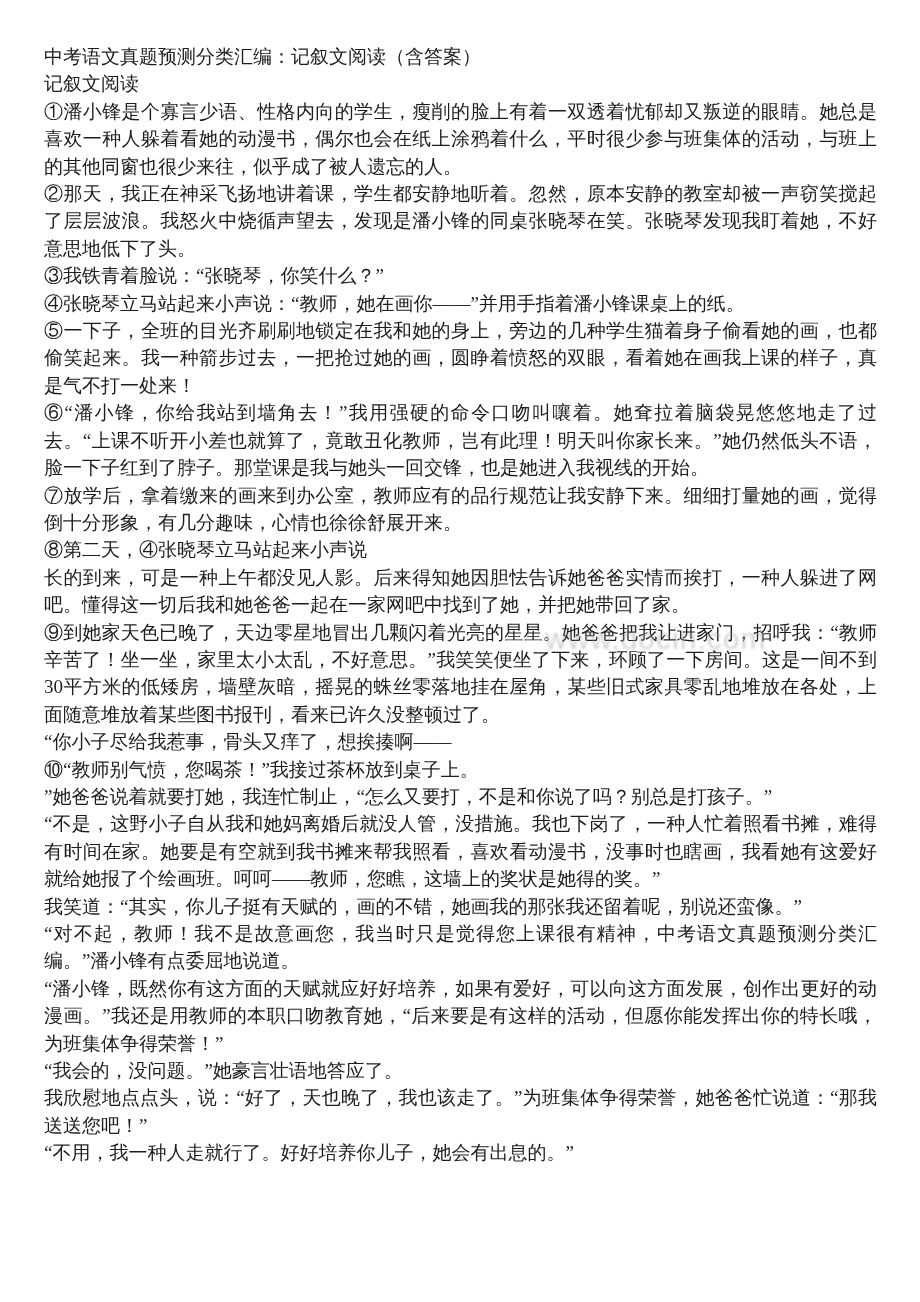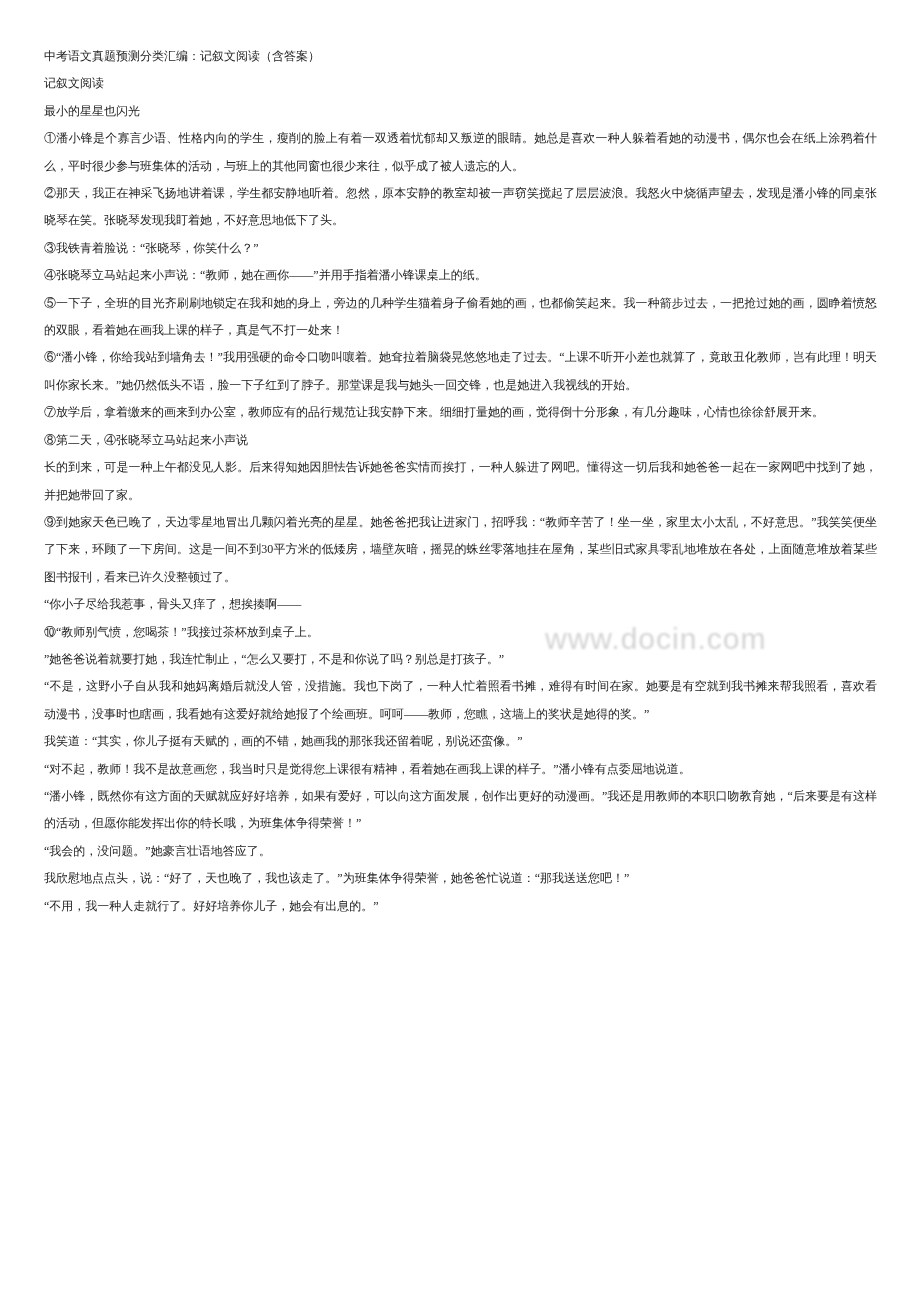--- a/index.html
+++ b/index.html
@@ -13,21 +13,21 @@
     color: #1c1c1c;
     font-family: "Liberation Serif", "DejaVu Serif", serif;
     position: relative;
     overflow: hidden;
   }
   .doc {
     position: absolute;
     left: 44px;
     top: 43px;
     width: 833px;
-    font-size: 12px;
+    font-size: 19px;
     line-height: 27.4px;
     text-align: justify;
     word-break: break-all;
   }
   .doc p {
     margin: 0;
     padding: 0;
   }
   .watermark {
     position: absolute;
@@ -42,36 +42,35 @@
     pointer-events: none;
     white-space: nowrap;
   }
 </style>
 </head>
 <body>
 
 <div class="doc">
   <p>中考语文真题预测分类汇编：记叙文阅读（含答案）</p>
   <p>记叙文阅读</p>
-  <p>最小的星星也闪光</p>
   <p>①潘小锋是个寡言少语、性格内向的学生，瘦削的脸上有着一双透着忧郁却又叛逆的眼睛。她总是喜欢一种人躲着看她的动漫书，偶尔也会在纸上涂鸦着什么，平时很少参与班集体的活动，与班上的其他同窗也很少来往，似乎成了被人遗忘的人。</p>
   <p>②那天，我正在神采飞扬地讲着课，学生都安静地听着。忽然，原本安静的教室却被一声窃笑搅起了层层波浪。我怒火中烧循声望去，发现是潘小锋的同桌张晓琴在笑。张晓琴发现我盯着她，不好意思地低下了头。</p>
   <p>③我铁青着脸说：“张晓琴，你笑什么？”</p>
   <p>④张晓琴立马站起来小声说：“教师，她在画你——”并用手指着潘小锋课桌上的纸。</p>
   <p>⑤一下子，全班的目光齐刷刷地锁定在我和她的身上，旁边的几种学生猫着身子偷看她的画，也都偷笑起来。我一种箭步过去，一把抢过她的画，圆睁着愤怒的双眼，看着她在画我上课的样子，真是气不打一处来！</p>
   <p>⑥“潘小锋，你给我站到墙角去！”我用强硬的命令口吻叫嚷着。她耷拉着脑袋晃悠悠地走了过去。“上课不听开小差也就算了，竟敢丑化教师，岂有此理！明天叫你家长来。”她仍然低头不语，脸一下子红到了脖子。那堂课是我与她头一回交锋，也是她进入我视线的开始。</p>
   <p>⑦放学后，拿着缴来的画来到办公室，教师应有的品行规范让我安静下来。细细打量她的画，觉得倒十分形象，有几分趣味，心情也徐徐舒展开来。</p>
   <p>⑧第二天，④张晓琴立马站起来小声说</p>
   <p>长的到来，可是一种上午都没见人影。后来得知她因胆怯告诉她爸爸实情而挨打，一种人躲进了网吧。懂得这一切后我和她爸爸一起在一家网吧中找到了她，并把她带回了家。</p>
   <p>⑨到她家天色已晚了，天边零星地冒出几颗闪着光亮的星星。她爸爸把我让进家门，招呼我：“教师辛苦了！坐一坐，家里太小太乱，不好意思。”我笑笑便坐了下来，环顾了一下房间。这是一间不到30平方米的低矮房，墙壁灰暗，摇晃的蛛丝零落地挂在屋角，某些旧式家具零乱地堆放在各处，上面随意堆放着某些图书报刊，看来已许久没整顿过了。</p>
   <p>“你小子尽给我惹事，骨头又痒了，想挨揍啊——</p>
   <p>⑩“教师别气愤，您喝茶！”我接过茶杯放到桌子上。</p>
   <p>”她爸爸说着就要打她，我连忙制止，“怎么又要打，不是和你说了吗？别总是打孩子。”</p>
   <p>“不是，这野小子自从我和她妈离婚后就没人管，没措施。我也下岗了，一种人忙着照看书摊，难得有时间在家。她要是有空就到我书摊来帮我照看，喜欢看动漫书，没事时也瞎画，我看她有这爱好就给她报了个绘画班。呵呵——教师，您瞧，这墙上的奖状是她得的奖。”</p>
   <p>我笑道：“其实，你儿子挺有天赋的，画的不错，她画我的那张我还留着呢，别说还蛮像。”</p>
-  <p>“对不起，教师！我不是故意画您，我当时只是觉得您上课很有精神，看着她在画我上课的样子。”潘小锋有点委屈地说道。</p>
+  <p>“对不起，教师！我不是故意画您，我当时只是觉得您上课很有精神，中考语文真题预测分类汇编。”潘小锋有点委屈地说道。</p>
   <p>“潘小锋，既然你有这方面的天赋就应好好培养，如果有爱好，可以向这方面发展，创作出更好的动漫画。”我还是用教师的本职口吻教育她，“后来要是有这样的活动，但愿你能发挥出你的特长哦，为班集体争得荣誉！”</p>
   <p>“我会的，没问题。”她豪言壮语地答应了。</p>
   <p>我欣慰地点点头，说：“好了，天也晚了，我也该走了。”为班集体争得荣誉，她爸爸忙说道：“那我送送您吧！”</p>
   <p>“不用，我一种人走就行了。好好培养你儿子，她会有出息的。”</p>
 </div>
 
 <div class="watermark">www.docin.com</div>
 
 </body></html>

